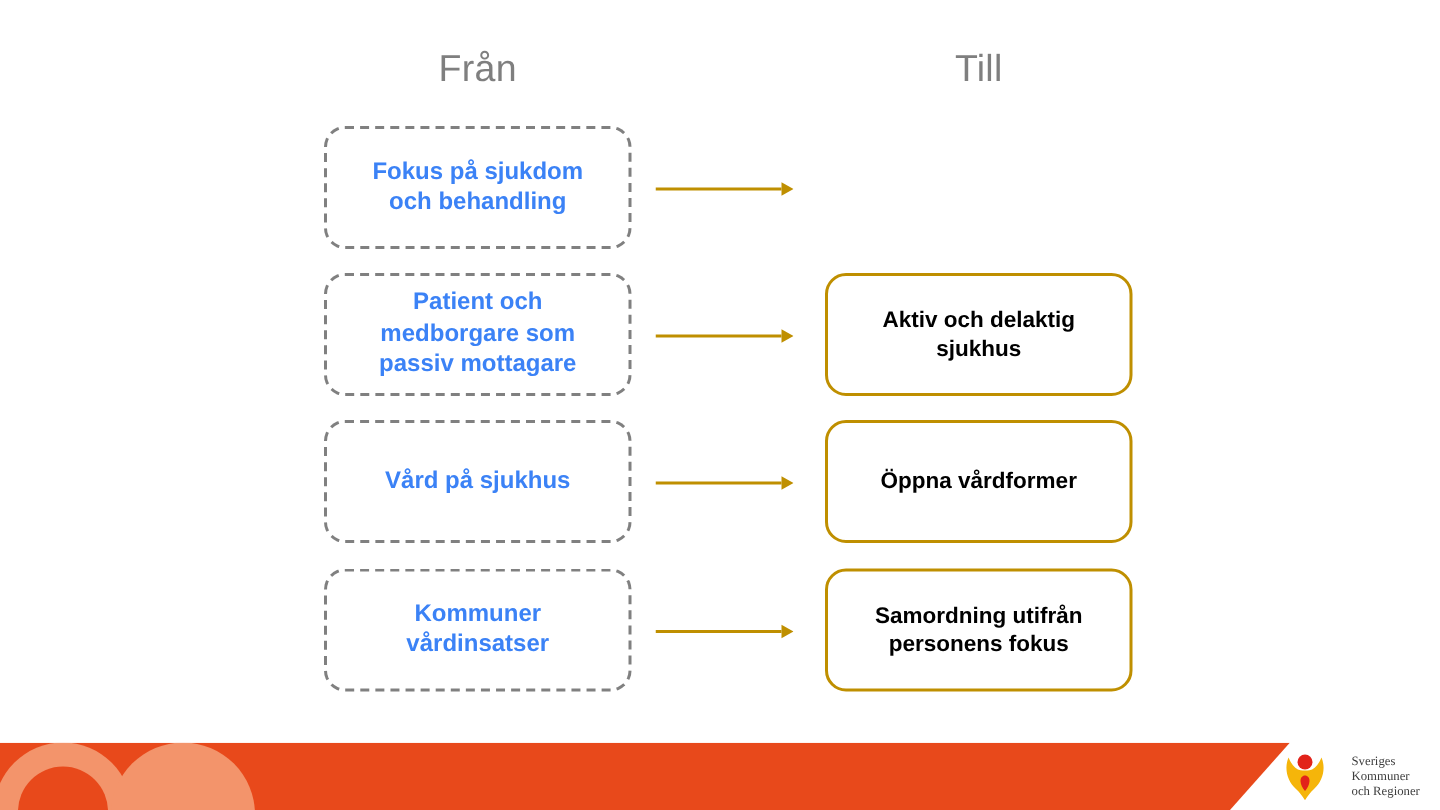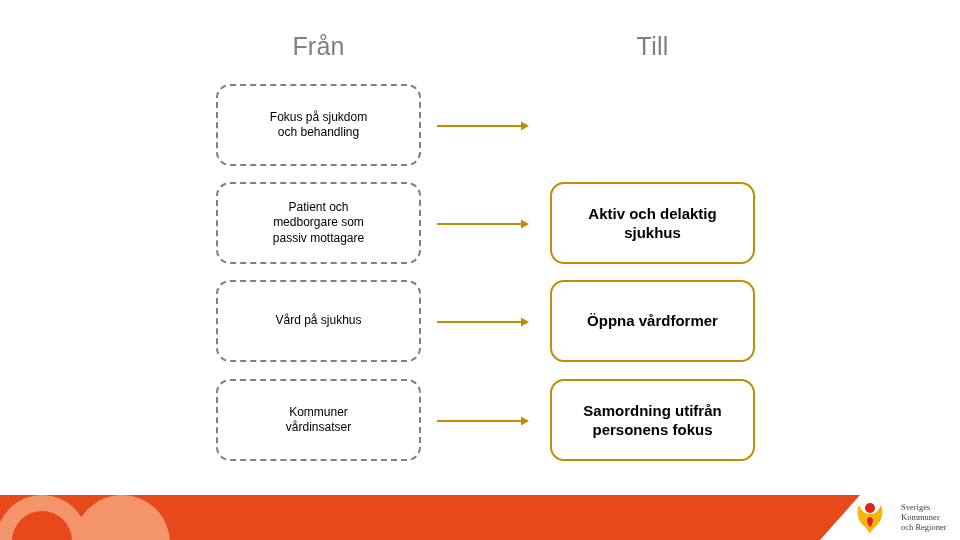--- a/index.html
+++ b/index.html
@@ -59,23 +59,23 @@
     text-align: center;
     border-radius: 14px;
     background: #ffffff;
   }
 
   .box.from-box {
     left: 216px;
     width: 205px;
     height: 82px;
     border: 2px dashed #808080;
-    color: #000000;
-    font-size: 12px;
-    font-weight: normal;
+    color: #3b82f6;
+    font-size: 16px;
+    font-weight: bold;
     line-height: 1.28;
   }
 
   .box.to-box {
     left: 550px;
     width: 205px;
     height: 82px;
     border: 2px solid #bf8f00;
     color: #000000;
     font-size: 15px;

